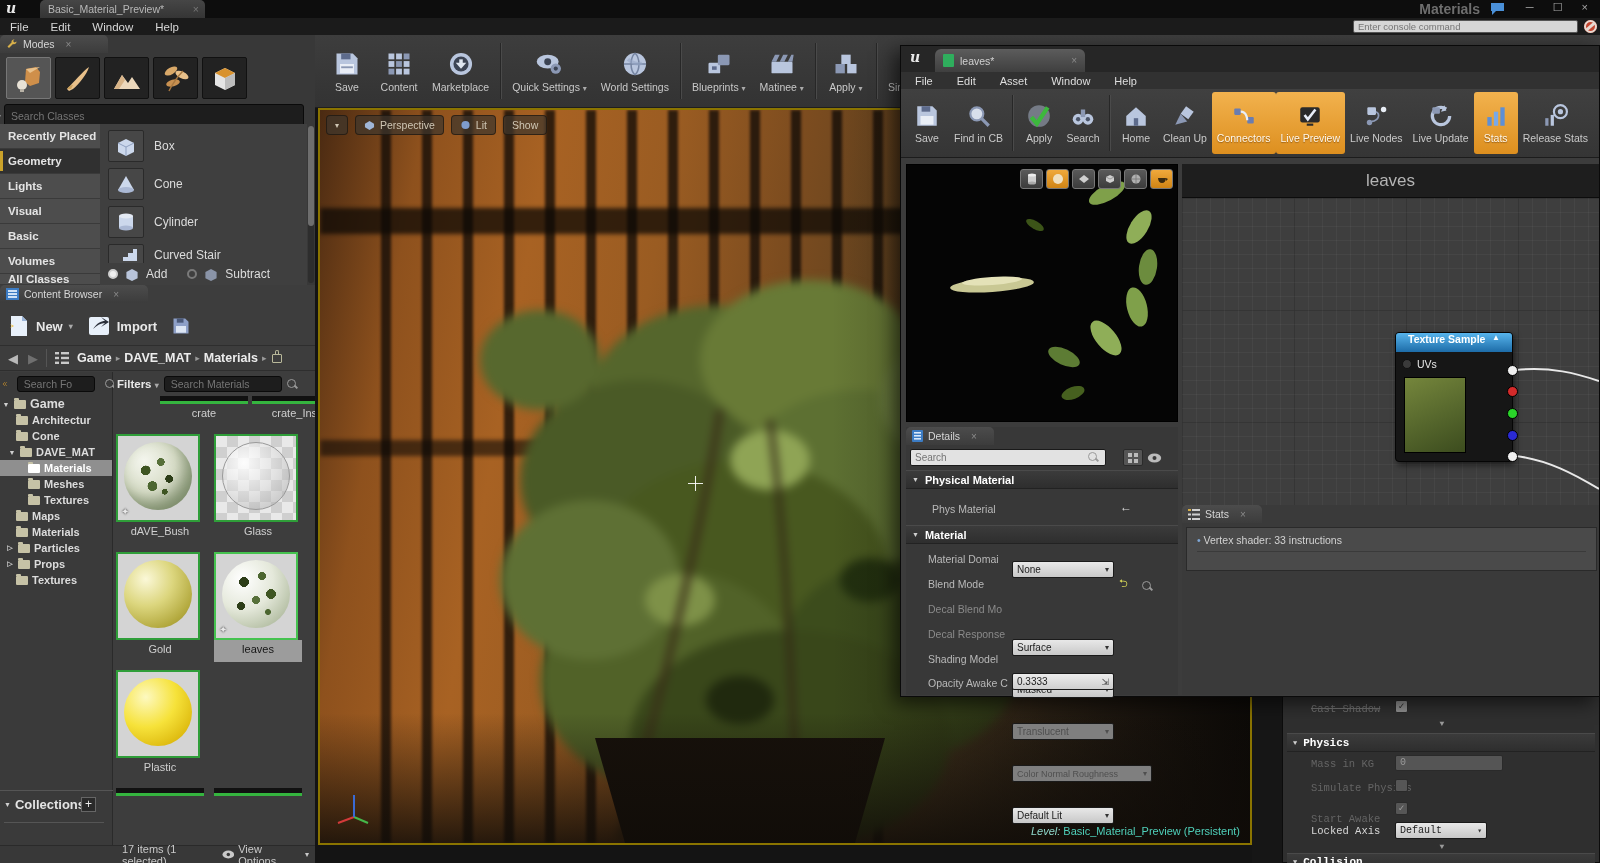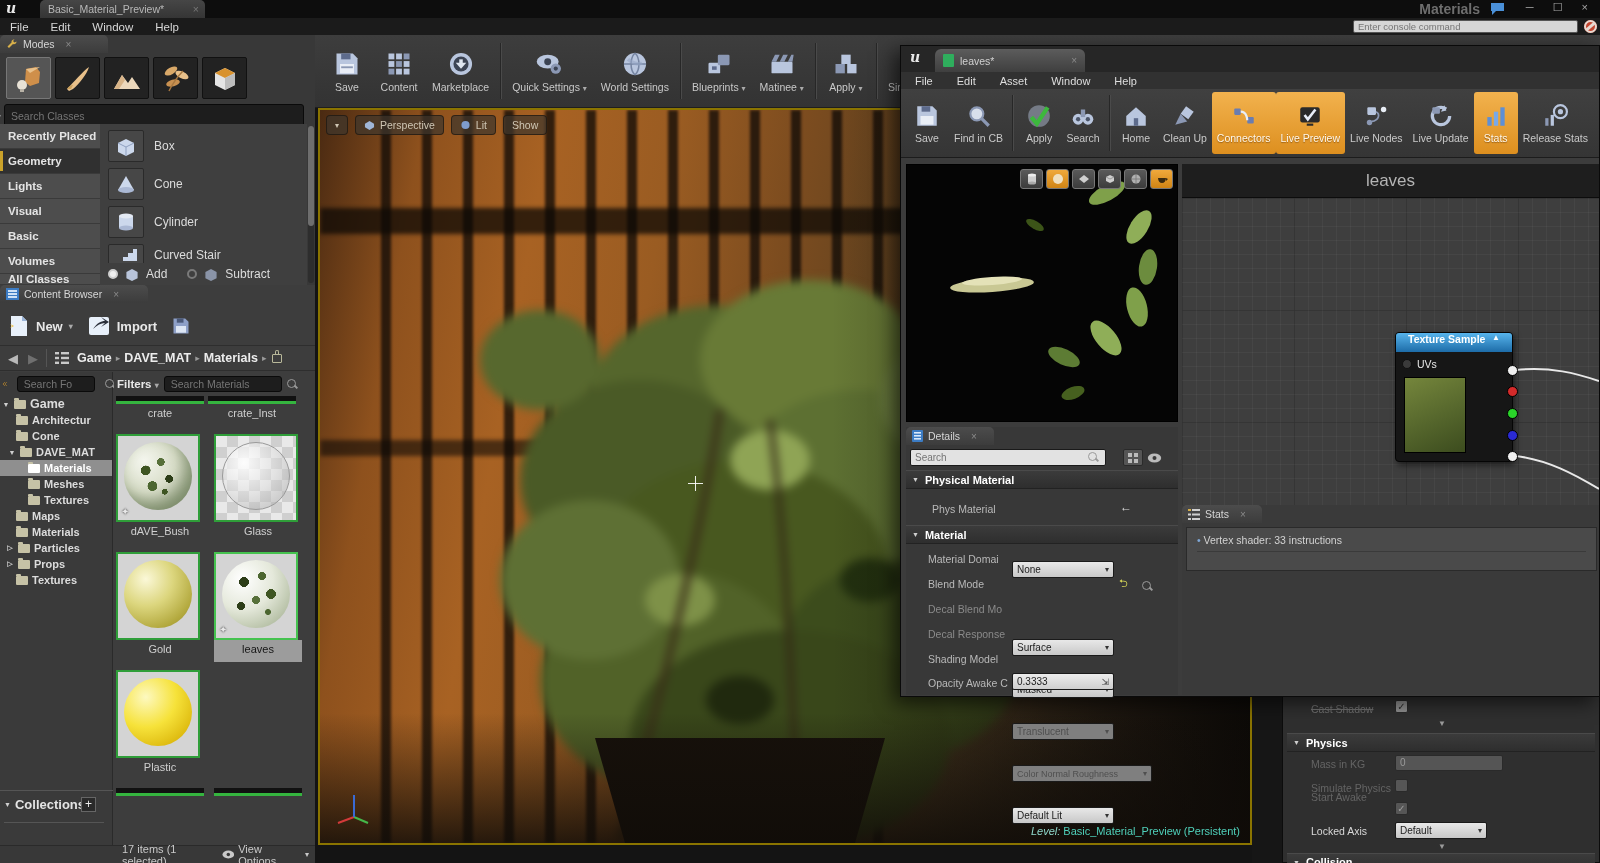--- a/index.html
+++ b/index.html
@@ -146,21 +146,21 @@
   .nhdr { height:19px; background:linear-gradient(#57b4ec,#1d6ca8); border-radius:3px 3px 0 0; display:flex;
     align-items:flex-start; color:#fff; font-weight:bold; font-size:10.5px; padding:0 12px; }
   .nhdr .coll { margin-left:auto; font-size:8px; }
   .pin { position:absolute; width:11px; height:11px; border-radius:50%; border:1px solid #000; }
   .wmark { position:absolute; left:300px; top:318px; font-size:56px; font-weight:bold; color:rgba(160,160,160,.38); letter-spacing:1px; }
 
   .statspanel { position:absolute; left:281px; top:459px; width:417px; height:190px; background:#3a3a3a; }
   .statsbody { position:absolute; left:4px; top:22px; right:2px; height:44px; background:#4a4a4a; border:1px solid #2a2a2a; }
 
   
-  .wpanel { left:1252px; top:678px; width:304px; height:185px; background:#161616; z-index:20; }
+  .wpanel { left:1252px; top:678px; width:304px; height:185px; background:#161616; z-index:20;font-family:Liberation Mono, monospace; }
   .wpanel-in { position:absolute; left:30px; top:16px; width:318px; height:169px; background:#2f2f2f; border:1px solid #0c0c0c; }
   .wlab { font-size:10.5px; }
   .expander { text-align:center; color:#9a9a9a; font-size:8px; height:10px; line-height:10px; }
 
   .bottomstrip { left:315px; top:845px; width:1285px; height:18px; background:#141414; z-index:12; }
 </style>
 </head>
 <body>
 
 <div class="abs titlebar">
@@ -601,21 +601,21 @@
   </div>
 
   <div class="abs" style="left:114px;top:87px;width:201px;height:473px;background:#3d3d3d;overflow:hidden;">
     <div style="display:flex;align-items:center;gap:5px;padding:4px 3px;">
       <span style="font-weight:bold;font-size:11.5px;color:#e8e8e8;"><span>Filters</span> <span style="font-size:8px;color:#aaa;">▾</span></span>
       <input class="input-dark" style="width: 118px; height: 16px;" placeholder="Search Materials">
       <div class="mag"></div>
     </div>
 
     <div class="abs" style="left:0px;top:24px;width:201px;">
-      <div style="display:flex;gap:4px;padding-left:2px;">
+      <div style="display:flex;gap:4px;padding-left:2px;margin-left:44px;">
         <div>
             <div class="gstrip"></div>
             <div class="alabel">crate</div>
           </div>
         <div>
             <div class="gstrip"></div>
             <div class="alabel">crate_Inst</div>
           </div>
       </div>
       <div style="display:flex;gap:10px;padding-left:2px;margin-top:8px;">
@@ -690,21 +690,21 @@
         <span>Physics</span>
     </div>
     <div class="detrow" style="left:28px;top:63px;">
       <span class="wlab" style="color:#646464;">Mass in KG</span>
     </div>
     <div class="abs" style="left:112px;top:60px;width:108px;height:16px;background:#555;border:1px solid #2a2a2a;border-radius:2px;color:#9a9a9a;font-size:10px;padding:1px 4px;"><span>0</span></div>
     <div class="detrow" style="left:28px;top:87px;">
       <span class="wlab" style="color:#646464;">Simulate Physics</span>
     </div>
     <div class="abs chk dim" style="left:112px;top:84px;"></div>
-    <div class="detrow" style="left:28px;top:96px;">
+    <div class="detrow" style="left:28px;top:118px;">
       <span class="wlab" style="color:#646464;">Start Awake</span>
     </div>
     <div class="abs chk dim" style="left:112px;top:107px;color:#9a9a9a;">✓</div>
     <div class="detrow" style="left:28px;top:130px;">
       <span class="wlab" style="color:#d8d8d8;">Locked Axis</span>
     </div>
     <div class="ddl abs" style="left:112px;top:127px;width:92px;">
       <span>Default</span>
         <span class="car">▾</span>
     </div>

